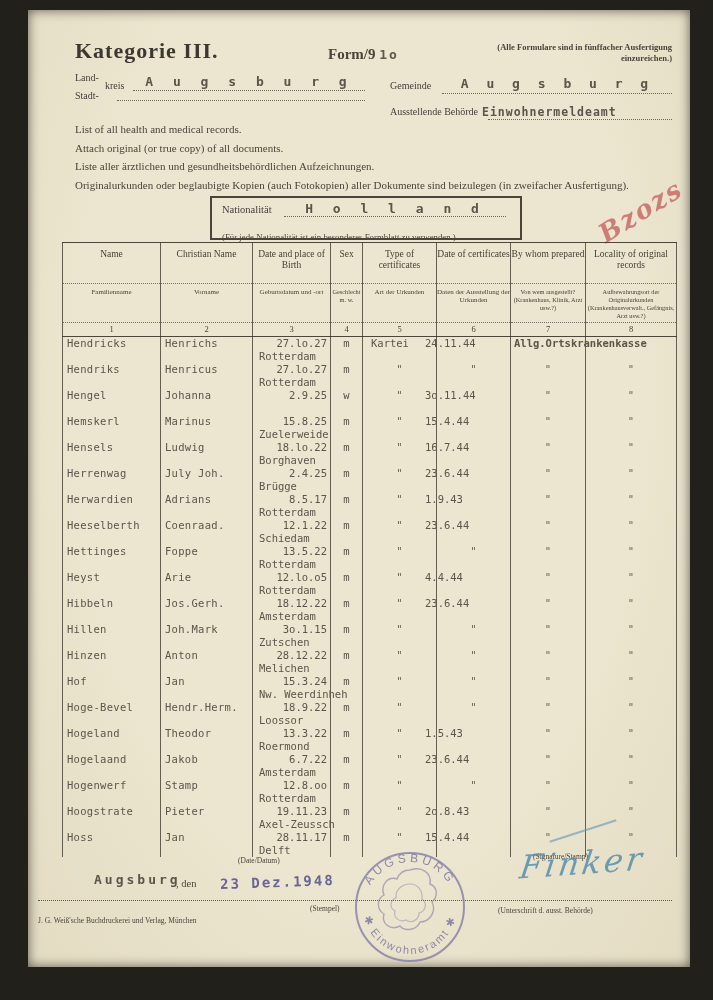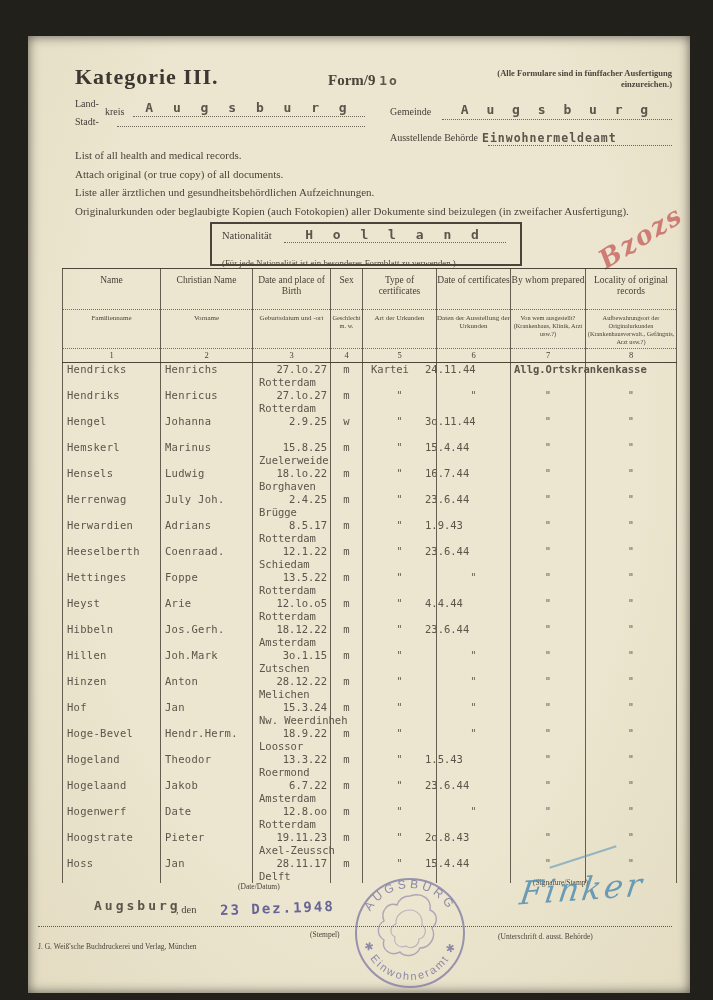--- a/index.html
+++ b/index.html
@@ -2,21 +2,21 @@
 <html><head>
 <meta charset="utf-8">
 <style>
   html,body{margin:0;padding:0;}
   body{
     width:713px;height:1000px;position:relative;overflow:hidden;
     background:#22201b;
     font-family:"Liberation Serif",serif;
   }
   .page{
-    position:absolute;left:28px;top:36px;width:662px;height:957px;
+    position:absolute;left:28px;top:10px;width:662px;height:957px;
     background:#e9e2ca;
     background-image:radial-gradient(ellipse at 50% 40%, #ece5cf 60%, #e3dcc2 100%);
     box-shadow:0 0 12px rgba(0,0,0,.6) inset;
     color:#45403a;
   }
   .typed{font-family:"DejaVu Sans Mono",monospace;color:#5b554b;}
   .abs{position:absolute;}
 
   
   .kategorie{left:47px;top:28px;font-size:22px;font-weight:bold;letter-spacing:1px;color:#3c3831;}
@@ -605,21 +605,21 @@
           </td>
           <td>
             <div class="dittoc">"</div>
           </td>
         </tr>
         <tr>
           <td>
             <div class="nm">Hogenwerf</div>
           </td>
           <td>
-            <div class="nm">Date</div>
+            <div class="nm">Stamp</div>
           </td>
           <td>
             <div class="dt">12.8.oo</div>
             <div class="pl">Rotterdam</div>
           </td>
           <td class="ctr">m</td>
           <td>
             <div class="dittoc">"</div>
           </td>
           <td>

